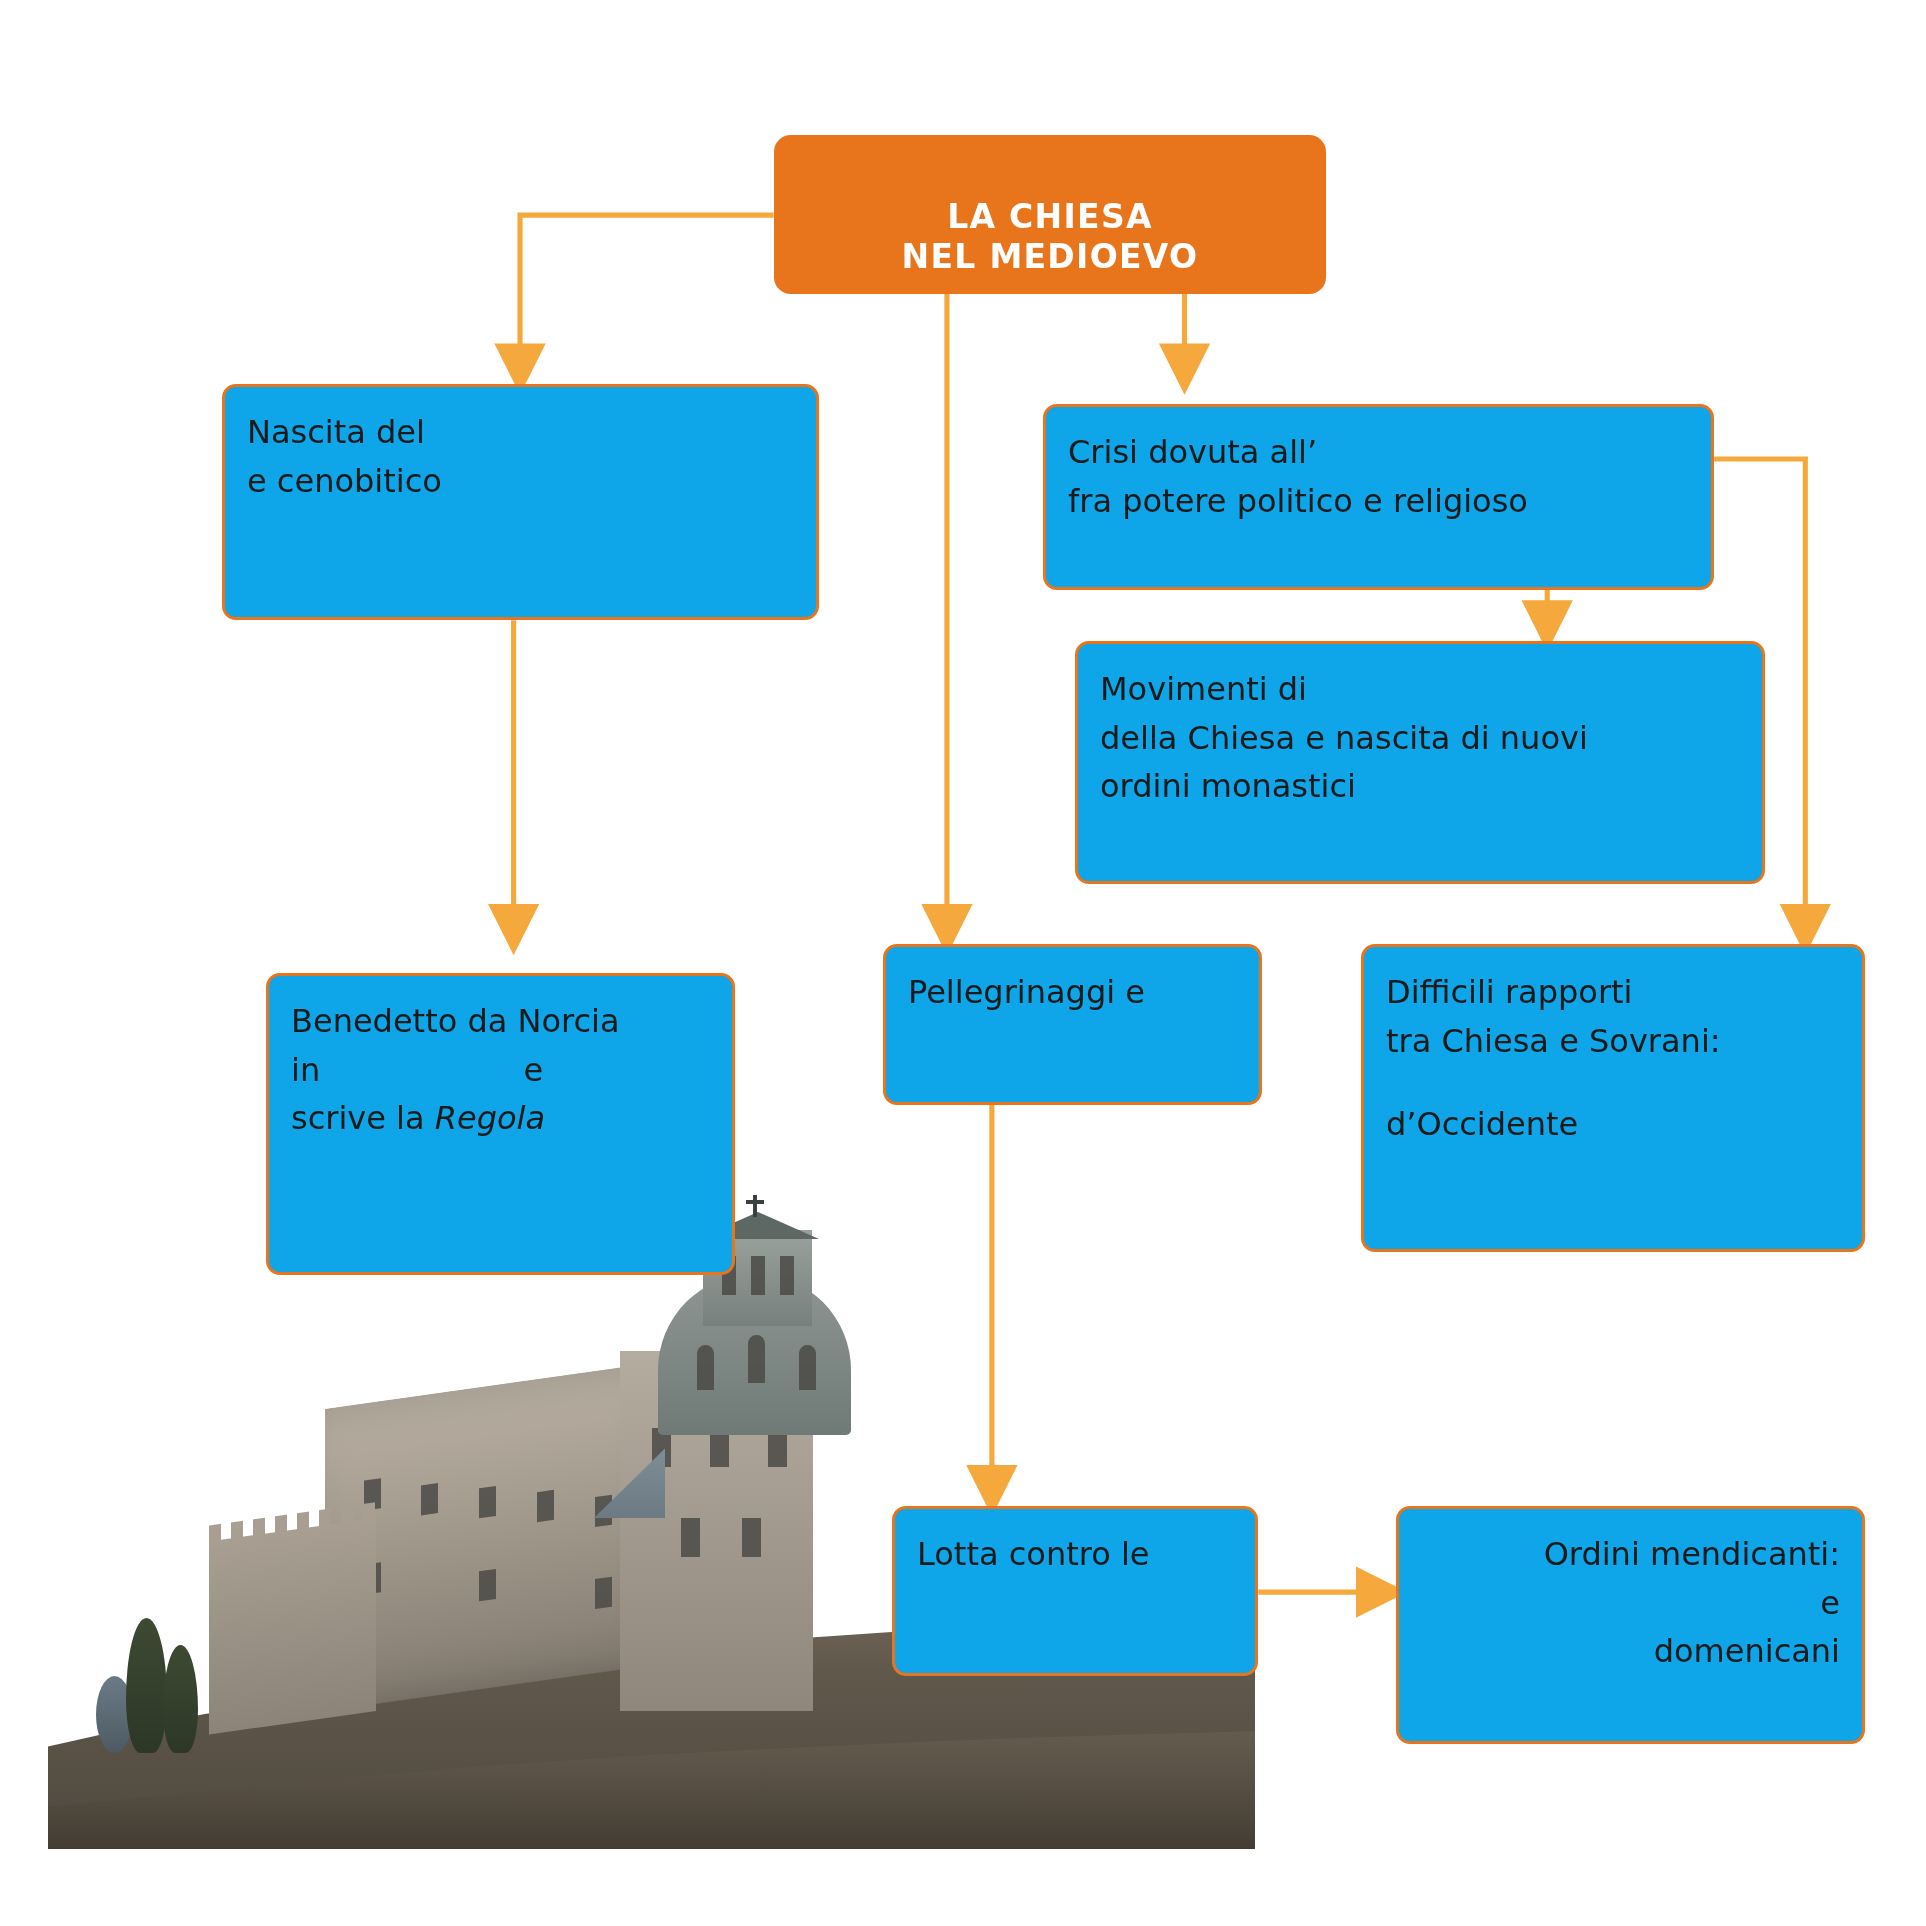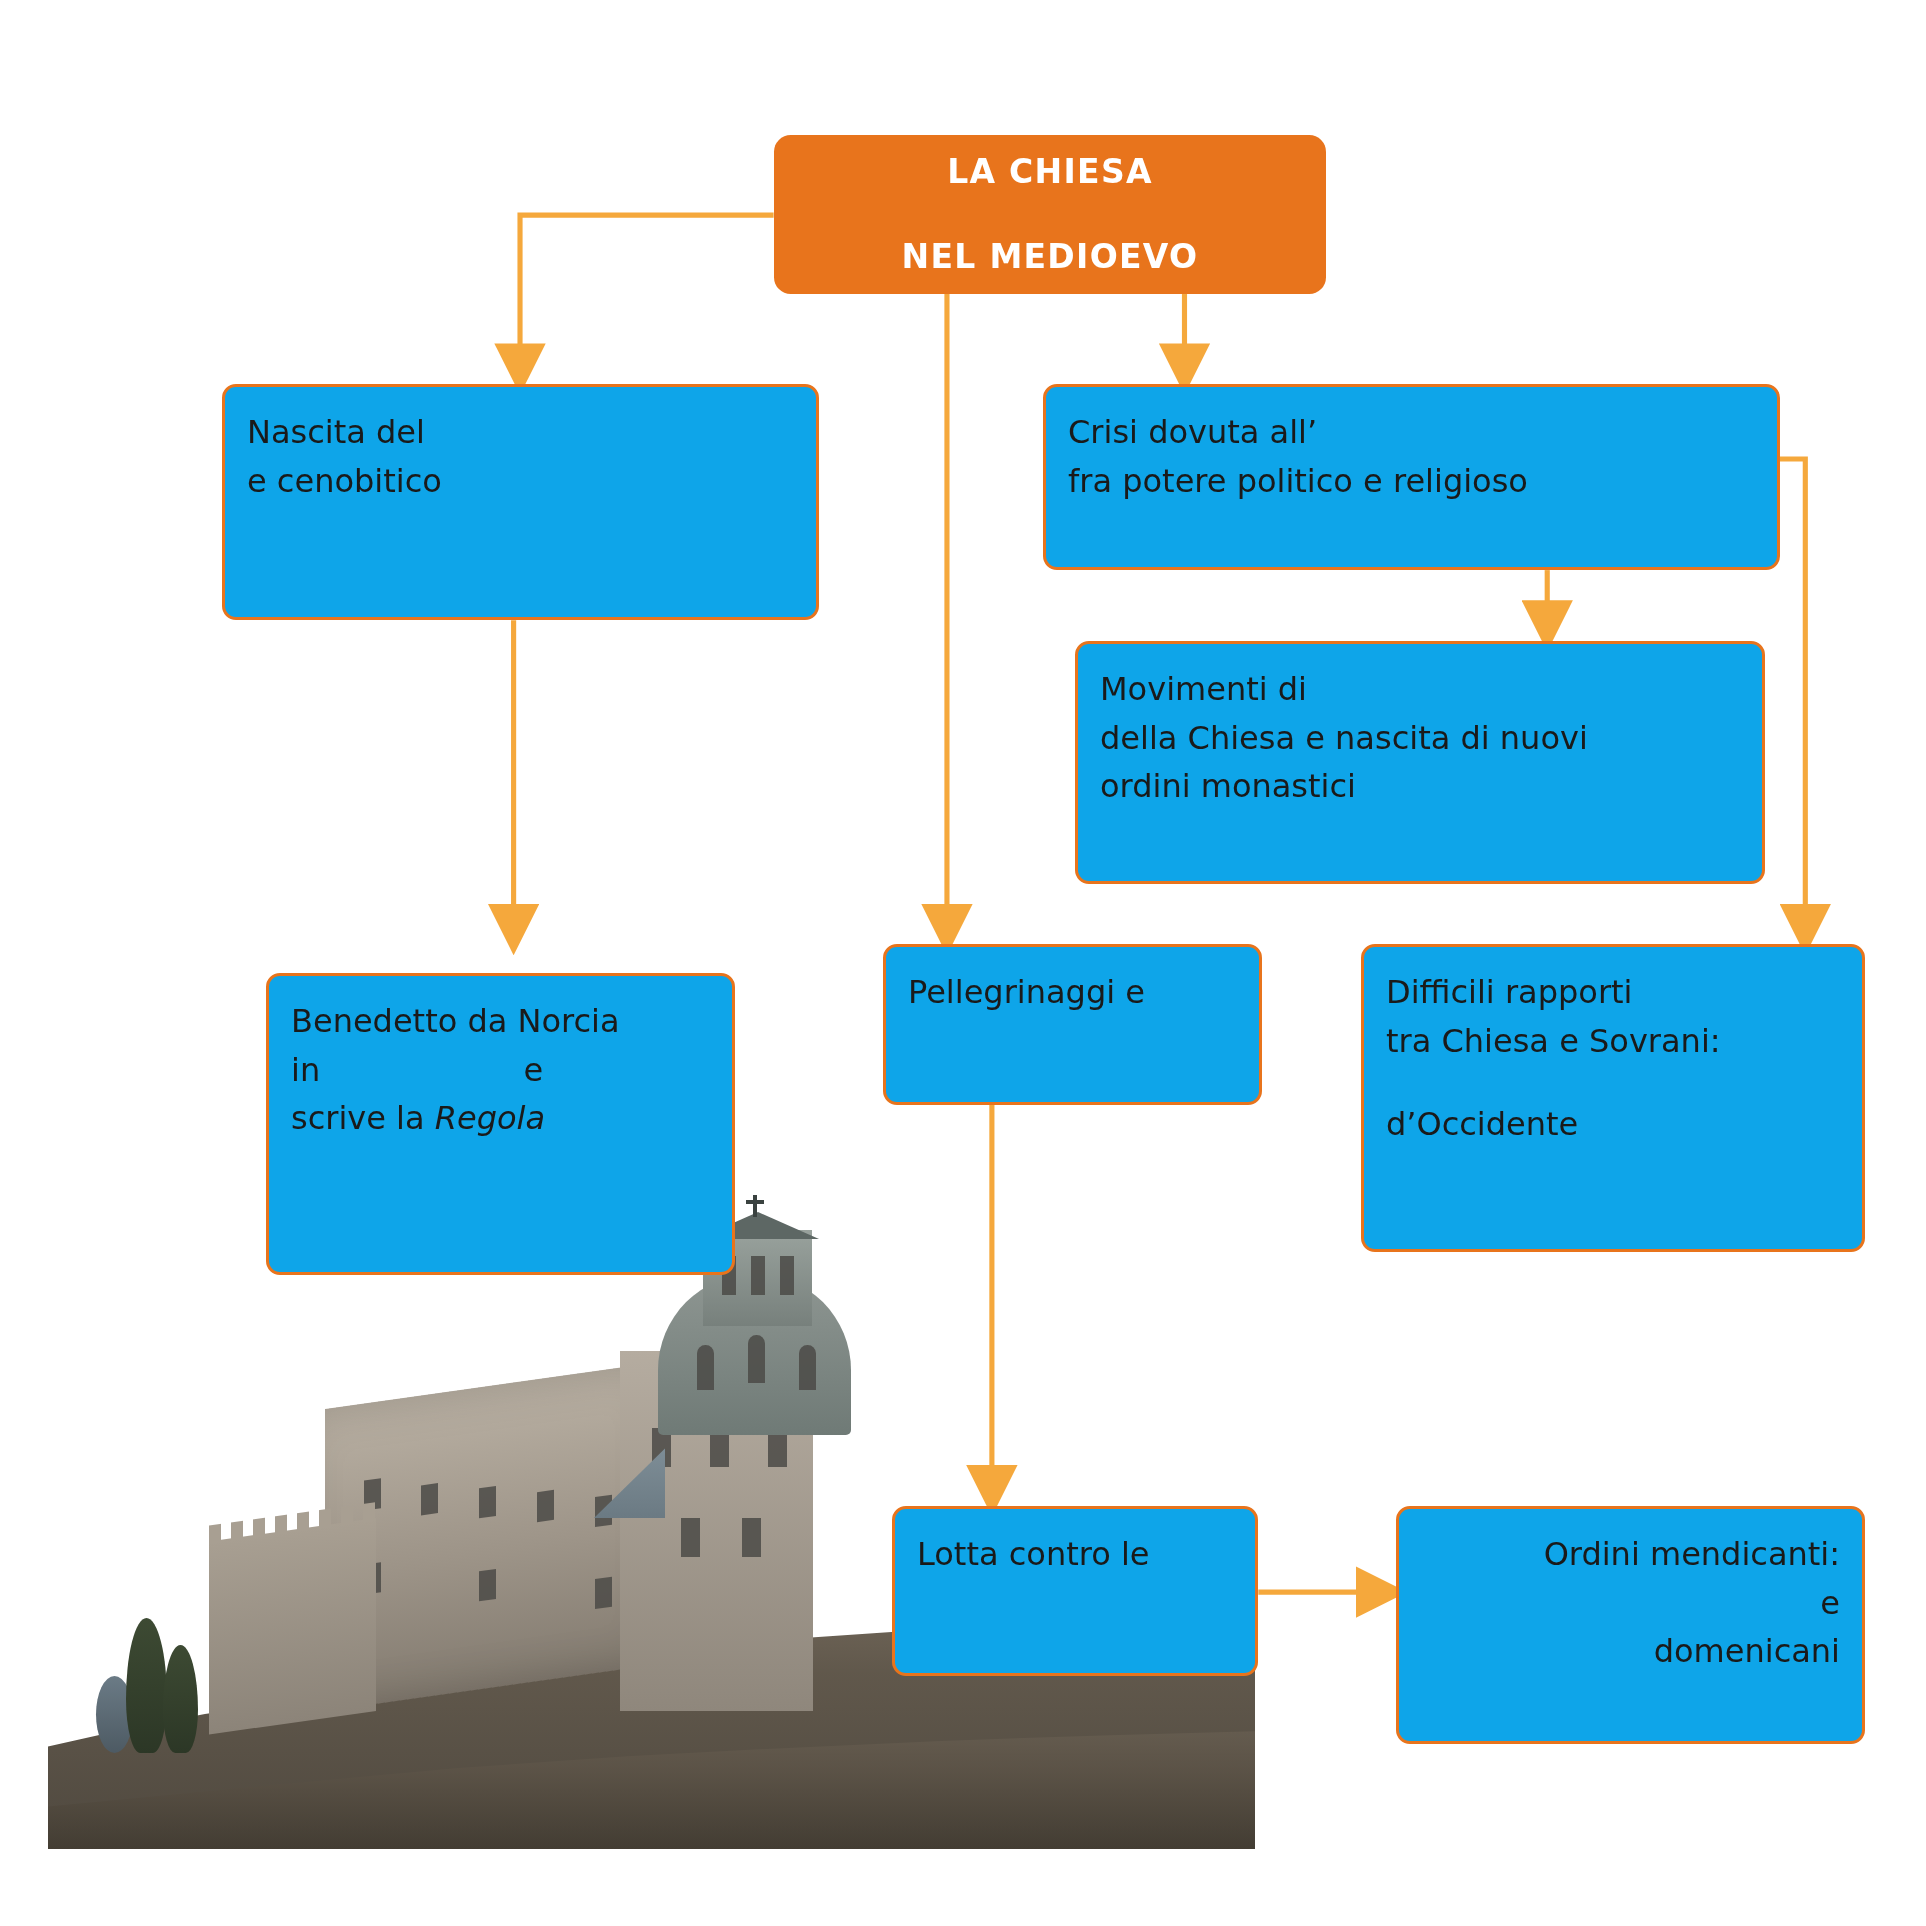--- a/index.html
+++ b/index.html
@@ -176,28 +176,28 @@
     text-align: center;
     font-family: "DejaVu Sans", sans-serif;
     font-weight: bold;
     font-size: 33px;
     letter-spacing: 1.3px;
     line-height: 1.22;
     padding: 16.7px 19px;
     z-index: 6;
     display: flex;
     flex-direction: column;
-    justify-content: space-between;
+    justify-content: flex-end;
     align-items: center;
   }
 
   
   #title-box      { left: 774px; top: 135px;  width: 552px;  height: 159px; }
   #box-nascita    { left: 222px;  top: 384px;  width: 597px;  height: 236px; }
-  #box-crisi      { left: 1043px; top: 384px;  width: 737px; height: 186px; }
+  #box-crisi      { left: 1043px; top: 404px;  width: 671px; height: 186px; }
   #box-movimenti  { left: 1037px; top: 641px;  width: 690px; height: 243px; margin-left: 38px; }
   #box-benedetto  { left: 266px;  top: 944px; width: 469px;  height: 302px; margin-top: 29px; }
   #box-pellegrin  { left: 883px; top: 944px; width: 379px;  height: 161px; }
   #box-difficili  { left: 1361px; top: 944px; width: 504px;  height: 308px; }
   #box-lotta      { left: 892px; top: 1506px; width: 366px;  height: 170px; }
   #box-ordini     { left: 1396px; top: 1506px; width: 469px;  height: 238px; text-align: right; }
 
   
   #wires {
     position: absolute;

